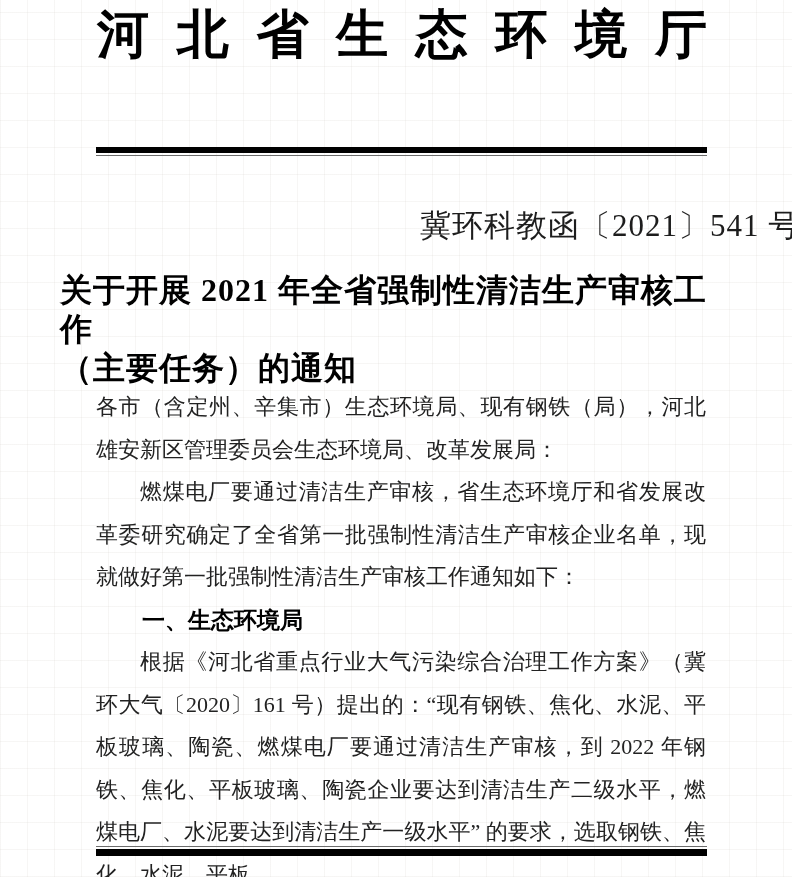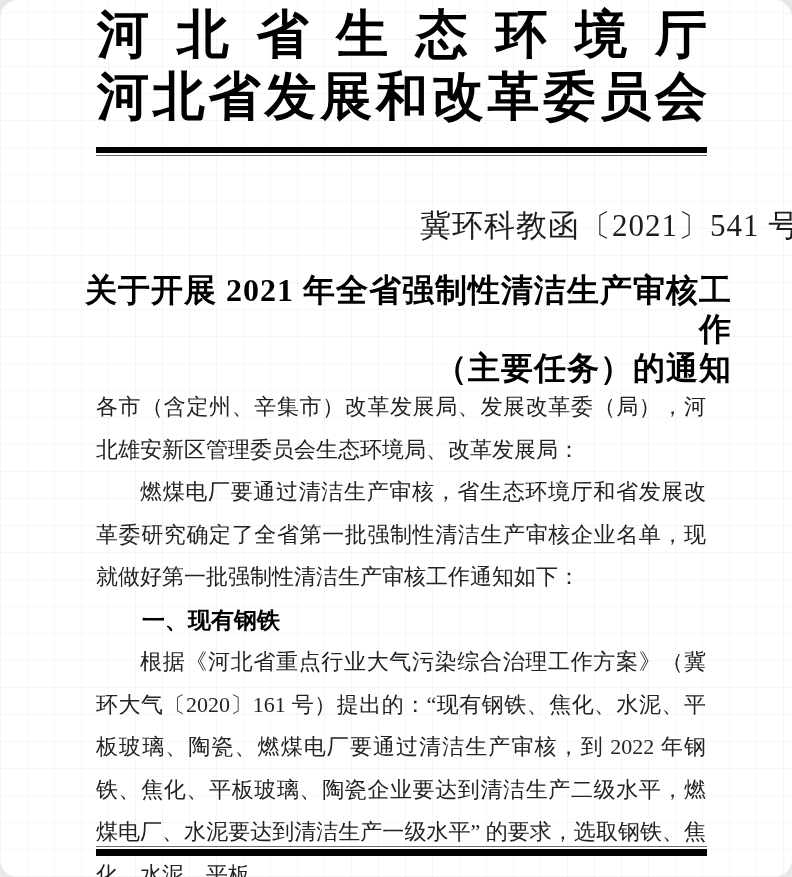--- a/index.html
+++ b/index.html
@@ -9,21 +9,20 @@
     width: 792px;
     height: 877px;
     margin: 0 auto;
     background-color: #ffffff;
     background-image:
       repeating-linear-gradient(0deg,  rgba(196,190,182,0.14) 0 1px, transparent 1px 27px),
       repeating-linear-gradient(90deg, rgba(196,190,182,0.14) 0 1px, transparent 1px 27px);
     overflow: hidden;
     color: #111;
     font-family: "Liberation Serif", "DejaVu Serif", serif;
-    border-radius: 18px;
   }
 
   
   .letterhead {
     position: absolute;
     left: 97px;
     top: 4px;
     width: 610px;
     color: #000;
     font-weight: bold;
@@ -56,21 +55,21 @@
     color: #1d1d1d;
     white-space: nowrap;
   }
 
   
   .doc-title {
     position: absolute;
     left: 60px;
     top: 271px;
     width: 672px;
-    text-align: right;
+    text-align: left;
     font-weight: bold;
     color: #000;
   }
   .doc-title .t-line {
     font-size: 32px;
     line-height: 39px;
     letter-spacing: 1px;
   }
 
   
@@ -94,39 +93,38 @@
     font-size: 23px;
   }
 </style>
 </head>
 <body>
 
 <div class="page">
 
   <div class="letterhead">
     <div class="letterhead-line">河北省生态环境厅</div>
-    <div class="letterhead-line">河北省发展和改革委员会</div>
   </div>
 
   <div class="rule-top">
     <div class="thick"></div>
     <div class="thin"></div>
   </div>
 
   <div class="doc-number">冀环科教函〔2021〕541 号</div>
 
   <div class="doc-title">
     <div class="t-line">关于开展 2021 年全省强制性清洁生产审核工作</div>
     <div class="t-line">（主要任务）的通知</div>
   </div>
 
   <div class="body-text">
-    <div class="para no-indent">各市（含定州、辛集市）改革发展局、发展改革委（局），河北雄安新区管理委员会生态环境局、改革发展局：</div>
+    <div class="para no-indent">各市（含定州、辛集市）生态环境局、现有钢铁（局），河北雄安新区管理委员会生态环境局、改革发展局：</div>
     <div class="para">燃煤电厂要通过清洁生产审核，省生态环境厅和省发展改革委研究确定了全省第一批强制性清洁生产审核企业名单，现就做好第一批强制性清洁生产审核工作通知如下：</div>
-    <div class="section-heading">一、现有钢铁</div>
+    <div class="section-heading">一、生态环境局</div>
     <div class="para">根据《河北省重点行业大气污染综合治理工作方案》（冀环大气〔2020〕161 号）提出的：“现有钢铁、焦化、水泥、平板玻璃、陶瓷、燃煤电厂要通过清洁生产审核，到 2022 年钢铁、焦化、平板玻璃、陶瓷企业要达到清洁生产二级水平，燃煤电厂、水泥要达到清洁生产一级水平” 的要求，选取钢铁、焦化、水泥、平板</div>
   </div>
 
   <div class="rule-bottom">
     <div class="thin"></div>
     <div class="thick"></div>
   </div>
 
 </div>
 

